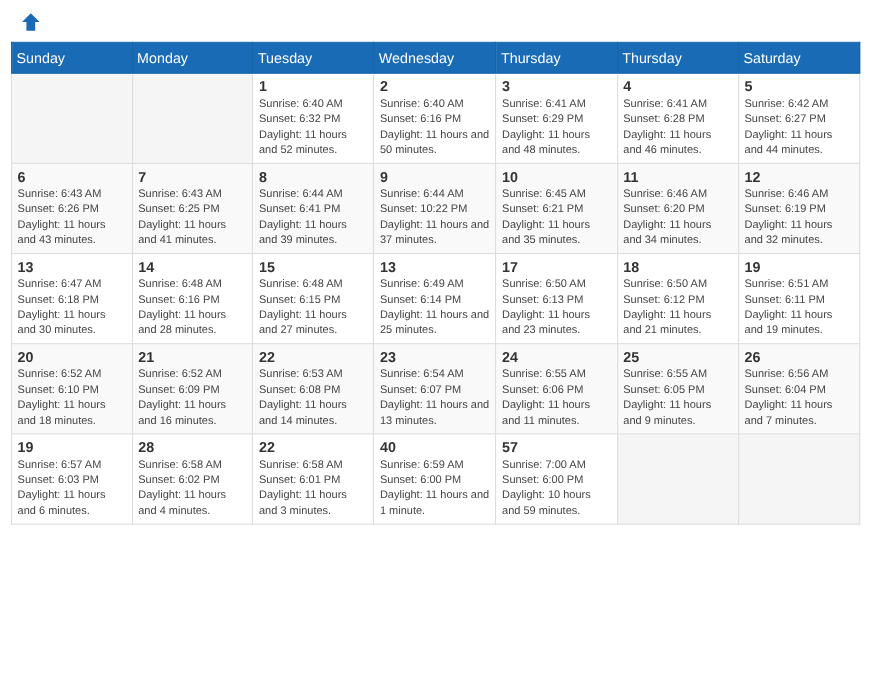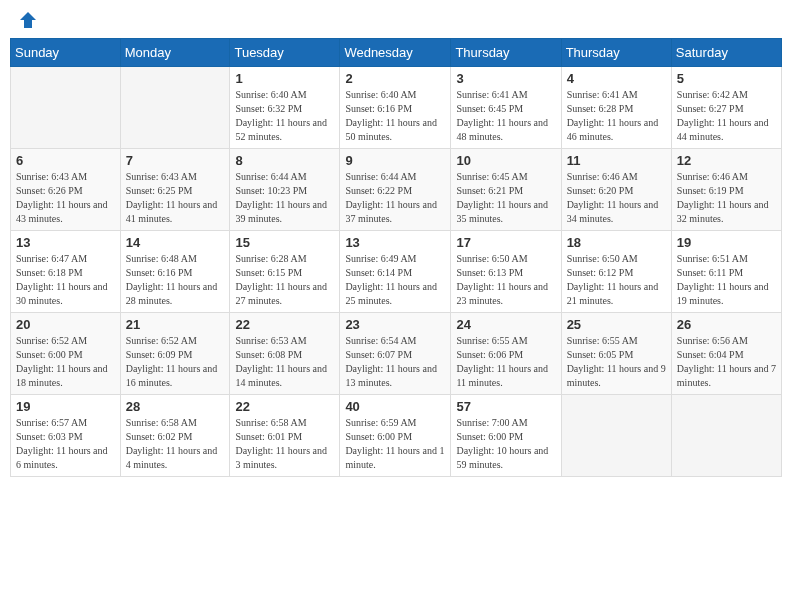--- a/index.html
+++ b/index.html
@@ -83,21 +83,20 @@
       font-size: 13px;
       font-weight: bold;
       color: #333;
       display: block;
       margin-bottom: 2px;
     }
     .day-info {
       font-size: 10px;
       color: #444;
       line-height: 1.4;
-      font-family: Liberation Serif, serif;
     }
     .empty-cell {
       background: #f5f5f5 !important;
     }
   </style>
 </head>
 <body>
 
 <div class="header">
   <div class="logo">
@@ -139,21 +138,21 @@
         </td>
         <td>
           <span class="day-number">2</span>
           <div class="day-info">Sunrise: 6:40 AM
 Sunset: 6:16 PM
 Daylight: 11 hours and 50 minutes.</div>
         </td>
         <td>
           <span class="day-number">3</span>
           <div class="day-info">Sunrise: 6:41 AM
-Sunset: 6:45 PM
+Sunset: 6:29 PM
 Daylight: 11 hours and 48 minutes.</div>
         </td>
         <td>
           <span class="day-number">4</span>
           <div class="day-info">Sunrise: 6:41 AM
 Sunset: 6:28 PM
 Daylight: 11 hours and 46 minutes.</div>
         </td>
         <td>
           <span class="day-number">5</span>
@@ -171,27 +170,27 @@
         </td>
         <td>
           <span class="day-number">7</span>
           <div class="day-info">Sunrise: 6:43 AM
 Sunset: 6:25 PM
 Daylight: 11 hours and 41 minutes.</div>
         </td>
         <td>
           <span class="day-number">8</span>
           <div class="day-info">Sunrise: 6:44 AM
-Sunset: 10:23 PM
+Sunset: 6:41 PM
 Daylight: 11 hours and 39 minutes.</div>
         </td>
         <td>
           <span class="day-number">9</span>
           <div class="day-info">Sunrise: 6:44 AM
-Sunset: 6:22 PM
+Sunset: 10:22 PM
 Daylight: 11 hours and 37 minutes.</div>
         </td>
         <td>
           <span class="day-number">10</span>
           <div class="day-info">Sunrise: 6:45 AM
 Sunset: 6:21 PM
 Daylight: 11 hours and 35 minutes.</div>
         </td>
         <td>
           <span class="day-number">11</span>
@@ -214,21 +213,21 @@
 Daylight: 11 hours and 30 minutes.</div>
         </td>
         <td>
           <span class="day-number">14</span>
           <div class="day-info">Sunrise: 6:48 AM
 Sunset: 6:16 PM
 Daylight: 11 hours and 28 minutes.</div>
         </td>
         <td>
           <span class="day-number">15</span>
-          <div class="day-info">Sunrise: 6:28 AM
+          <div class="day-info">Sunrise: 6:48 AM
 Sunset: 6:15 PM
 Daylight: 11 hours and 27 minutes.</div>
         </td>
         <td>
           <span class="day-number">13</span>
           <div class="day-info">Sunrise: 6:49 AM
 Sunset: 6:14 PM
 Daylight: 11 hours and 25 minutes.</div>
         </td>
         <td>
@@ -247,21 +246,21 @@
           <span class="day-number">19</span>
           <div class="day-info">Sunrise: 6:51 AM
 Sunset: 6:11 PM
 Daylight: 11 hours and 19 minutes.</div>
         </td>
       </tr>
       <tr>
         <td>
           <span class="day-number">20</span>
           <div class="day-info">Sunrise: 6:52 AM
-Sunset: 6:00 PM
+Sunset: 6:10 PM
 Daylight: 11 hours and 18 minutes.</div>
         </td>
         <td>
           <span class="day-number">21</span>
           <div class="day-info">Sunrise: 6:52 AM
 Sunset: 6:09 PM
 Daylight: 11 hours and 16 minutes.</div>
         </td>
         <td>
           <span class="day-number">22</span>

